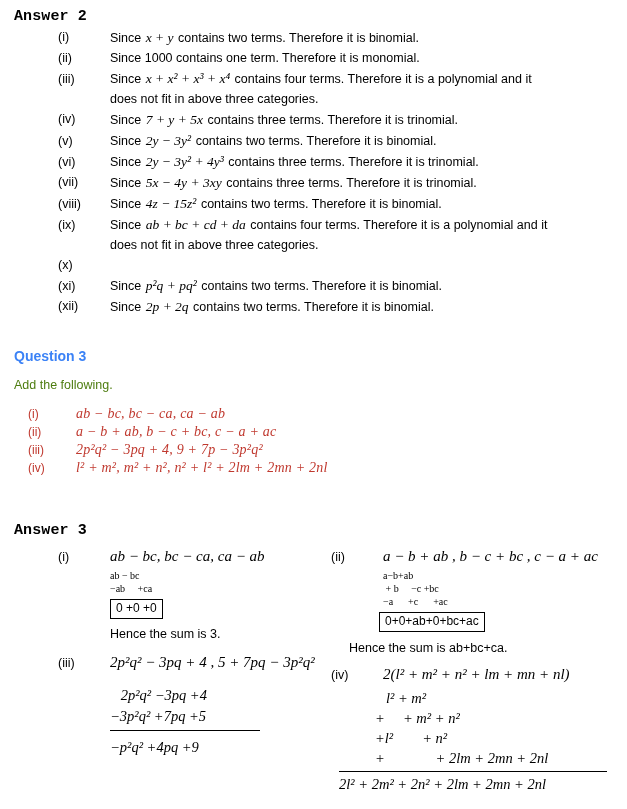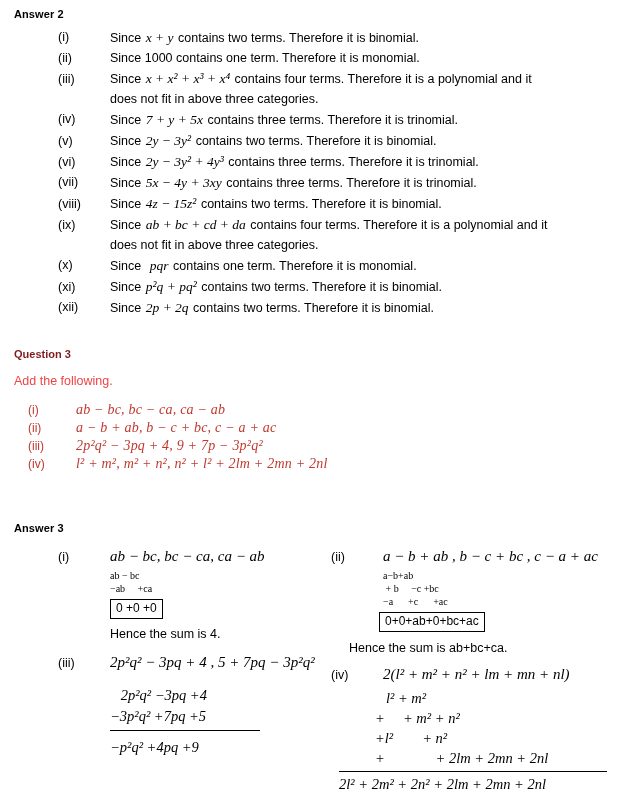--- a/index.html
+++ b/index.html
@@ -17,23 +17,23 @@
   }
 
   
   .page {
     position: relative;
     width: 627px;
     height: 809px;
     padding: 0;
   }
   .heading {
-    font-family: Liberation Sans, sans-serif;
+    font-family: Liberation Mono, monospace;
     font-weight: bold;
-    font-size: 11px;
+    font-size: 15px;
     letter-spacing: 0.1px;
   }
   .mathser {
     font-family: "Liberation Serif", serif;
     font-style: italic;
   }
 
   
   #answer2-heading {
     position: absolute;
@@ -77,28 +77,28 @@
 
   
   #question3 {
     position: absolute;
     left: 0;
     top: 348px;
     width: 627px;
   }
   .q-head {
     margin-left: 14px;
-    color: #7f1d1d;
+    color: #3b82f6;
     font-weight: bold;
-    font-size: 11px;
+    font-size: 14px;
   }
   .q-sub {
     margin-left: 14px;
     margin-top: 14px;
-    color: #ef4444;
+    color: #4d7c0f;
     font-size: 12.5px;
   }
   #q3-list {
     margin-top: 13px;
   }
   .q3-row {
     display: flex;
     align-items: baseline;
     color: #c0392f;
     line-height: 18px;
@@ -245,21 +245,20 @@
 
     <div class="a2-row tall">
       <div class="a2-num">(ix)</div>
       <div class="a2-text"><span>Since </span><span class="mathser">ab + bc + cd + da</span><span> contains four terms. Therefore it is a polynomial and it</span>
         <div style="margin-left:0">does not fit in above three categories.</div>
       </div>
     </div>
 
     <div class="a2-row">
       <div class="a2-num">(x)</div>
-      <div class="a2-text"><span>Since </span><span class="mathser" style="padding-left:5px">pqr</span><span> contains one term. Therefore it is monomial.</span></div>
     </div>
 
     <div class="a2-row tall">
       <div class="a2-num">(xi)</div>
       <div class="a2-text"><span>Since </span><span class="mathser">p²q + pq²</span><span> contains two terms. Therefore it is binomial.</span></div>
     </div>
 
     <div class="a2-row">
       <div class="a2-num">(xii)</div>
       <div class="a2-text"><span>Since </span><span class="mathser">2p + 2q</span><span> contains two terms. Therefore it is binomial.</span></div>
@@ -298,21 +297,21 @@
 
       <div class="a3-head">
         <div class="a3-num">(i)</div>
         <div class="a3-expr">ab − bc, bc − ca, ca − ab</div>
       </div>
       <div class="work" style="margin-left:110px;margin-top:4px">ab − bc</div>
       <div class="work" style="margin-left:110px">−ab     +ca</div>
       <div style="margin-left:110px;margin-top:3px">
         <span class="boxed">0 +0 +0</span>
       </div>
-      <div class="hence" style="margin-left:110px;margin-top:7px">Hence the sum is 4.</div>
+      <div class="hence" style="margin-left:110px;margin-top:7px">Hence the sum is 3.</div>
 
       <div class="a3-head" style="margin-top:11px">
         <div class="a3-num">(iii)</div>
         <div class="a3-expr">2p²q² − 3pq + 4 ,   5 + 7pq − 3p²q²</div>
       </div>
       <div class="addblk" style="margin-left:117px;margin-top:14px"> 2p²q² −3pq +4</div>
       <div class="addblk" style="margin-left:110px">−3p²q² +7pq +5</div>
       <div class="rule" style="margin-left:110px;width:150px"></div>
       <div class="addblk" style="margin-left:110px;margin-top:6px">−p²q² +4pq +9</div>
     </div>

